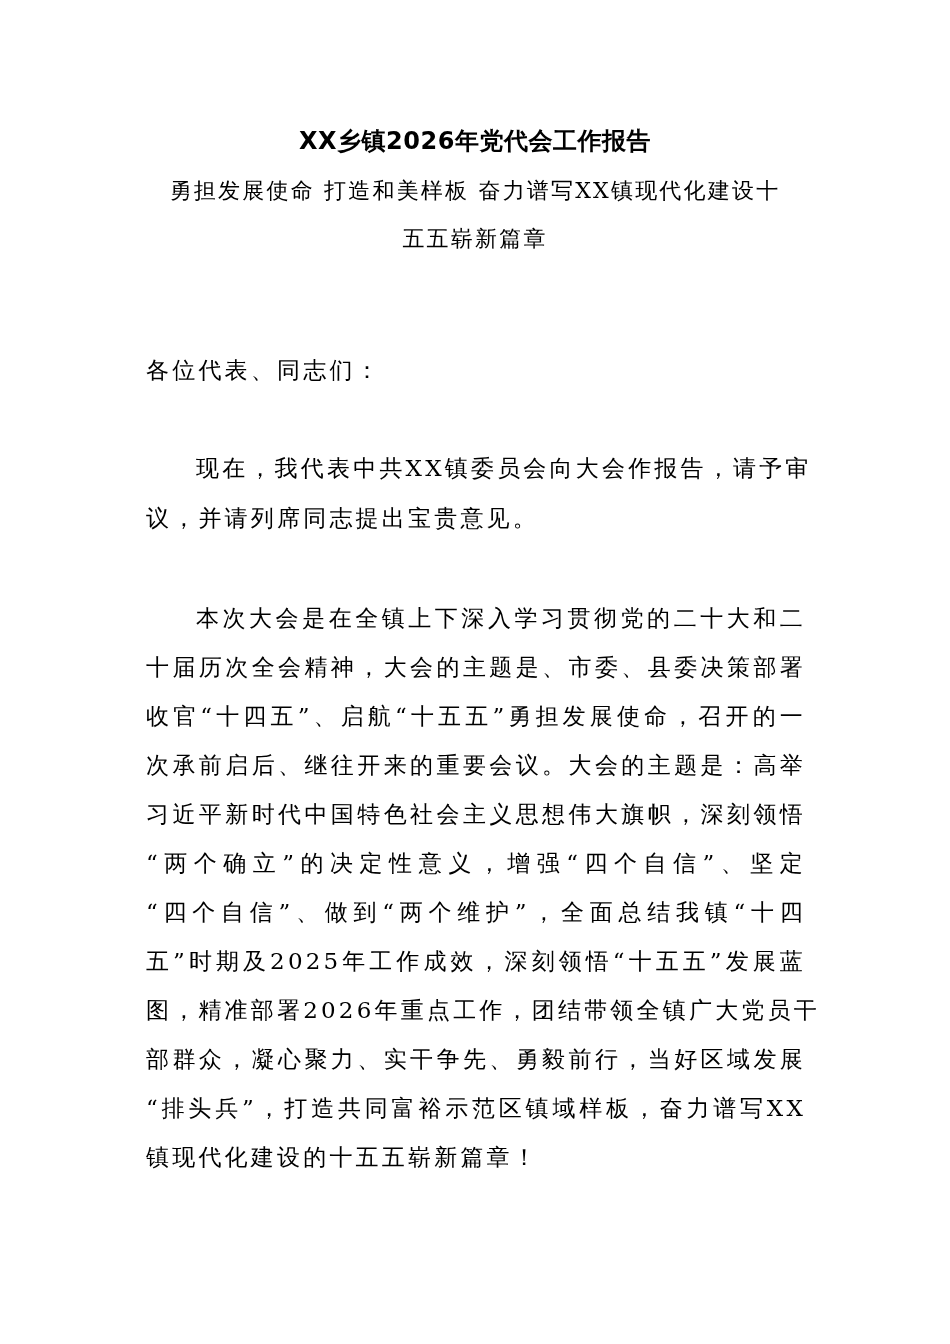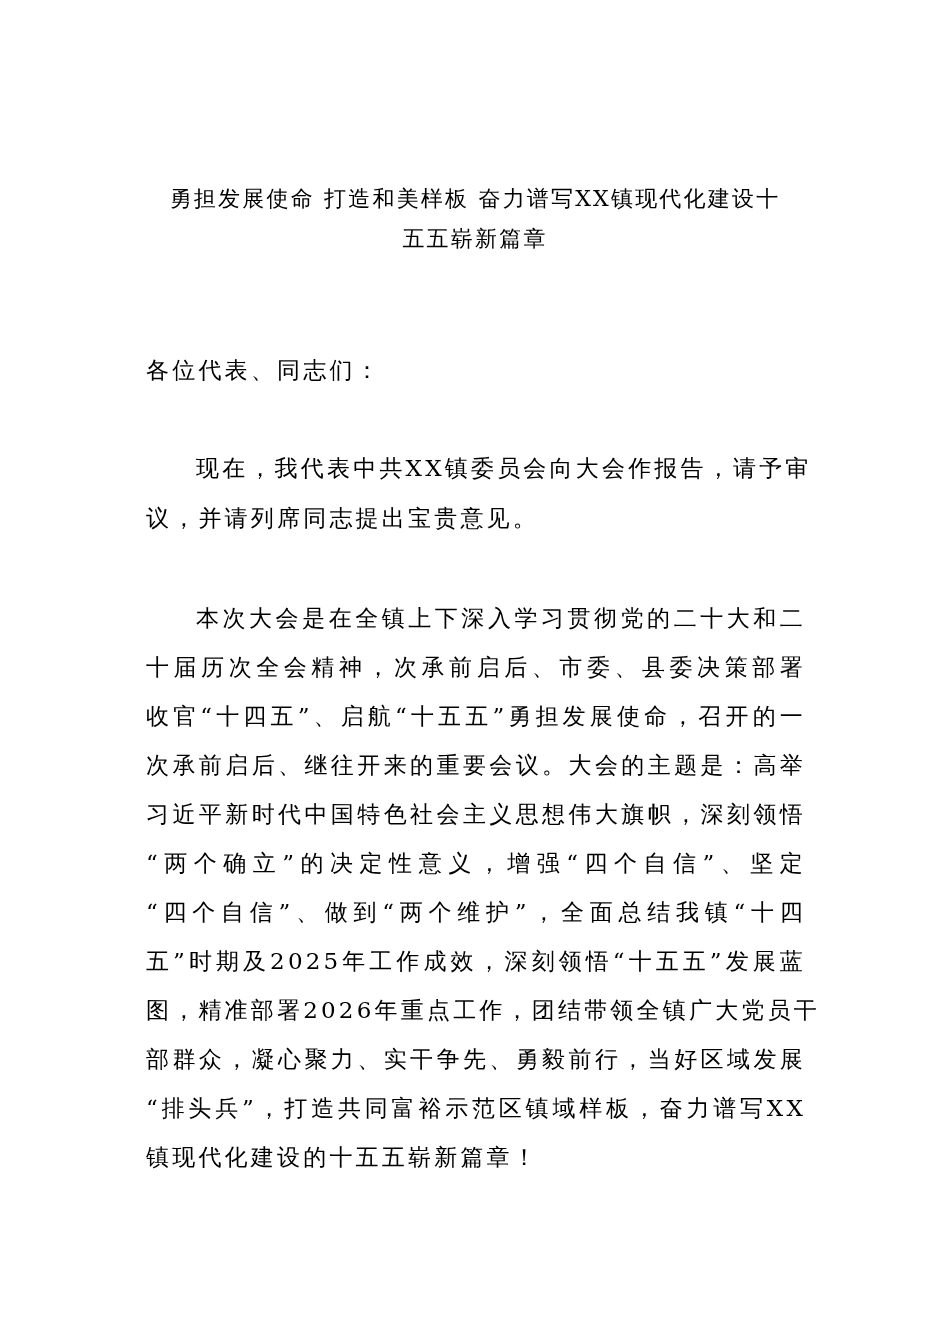--- a/index.html
+++ b/index.html
@@ -59,34 +59,35 @@
       left: 146px;
     }
     .left { left: 146px; }
     .indent { left: 196px; width: 610px; text-align: justify; text-align-last: justify; }
   </style>
 </head>
 <body>
 
 <div class="page">
 
+  <div class="title">XX乡镇2026年党代会工作报告</div>
 
-  <div class="subtitle" style="top:184px;">勇担发展使命 打造和美样板 奋力谱写XX镇现代化建设十</div>
+  <div class="subtitle" style="top:176px;">勇担发展使命 打造和美样板 奋力谱写XX镇现代化建设十</div>
   <div class="subtitle" style="top:226px;font-family:Liberation Mono, monospace;">五五崭新篇章</div>
 
   <div class="line left" style="top:327px;">各位代表、同志们：</div>
 
   <div>
     <div class="line indent" style="top:425px;">现在，我代表中共XX镇委员会向大会作报告，请予审</div>
     <div class="line left" style="top:475px;">议，并请列席同志提出宝贵意见。</div>
   </div>
 
   <div>
     <div class="line indent" style="top:575px;">本次大会是在全镇上下深入学习贯彻党的二十大和二</div>
-    <div class="line just" style="top:624px;">十届历次全会精神，次承前启后、市委、县委决策部署</div>
+    <div class="line just" style="top:624px;">十届历次全会精神，大会的主题是、市委、县委决策部署</div>
     <div class="line just" style="top:673px;">收官“十四五”、启航“十五五”勇担发展使命，召开的一</div>
     <div class="line just" style="top:722px;">次承前启后、继往开来的重要会议。大会的主题是：高举</div>
     <div class="line just" style="top:771px;">习近平新时代中国特色社会主义思想伟大旗帜，深刻领悟</div>
     <div class="line just" style="top:820px;">“两个确立”的决定性意义，增强“四个自信”、坚定</div>
     <div class="line just" style="top:869px;">“四个自信”、做到“两个维护”，全面总结我镇“十四</div>
     <div class="line just" style="top:918px;">五”时期及2025年工作成效，深刻领悟“十五五”发展蓝</div>
     <div class="line just" style="top:967px;">图，精准部署2026年重点工作，团结带领全镇广大党员干</div>
     <div class="line just" style="top:1016px;">部群众，凝心聚力、实干争先、勇毅前行，当好区域发展</div>
     <div class="line just" style="top:1065px;">“排头兵”，打造共同富裕示范区镇域样板，奋力谱写XX</div>
     <div class="line left" style="top:1114px;">镇现代化建设的十五五崭新篇章！</div>

